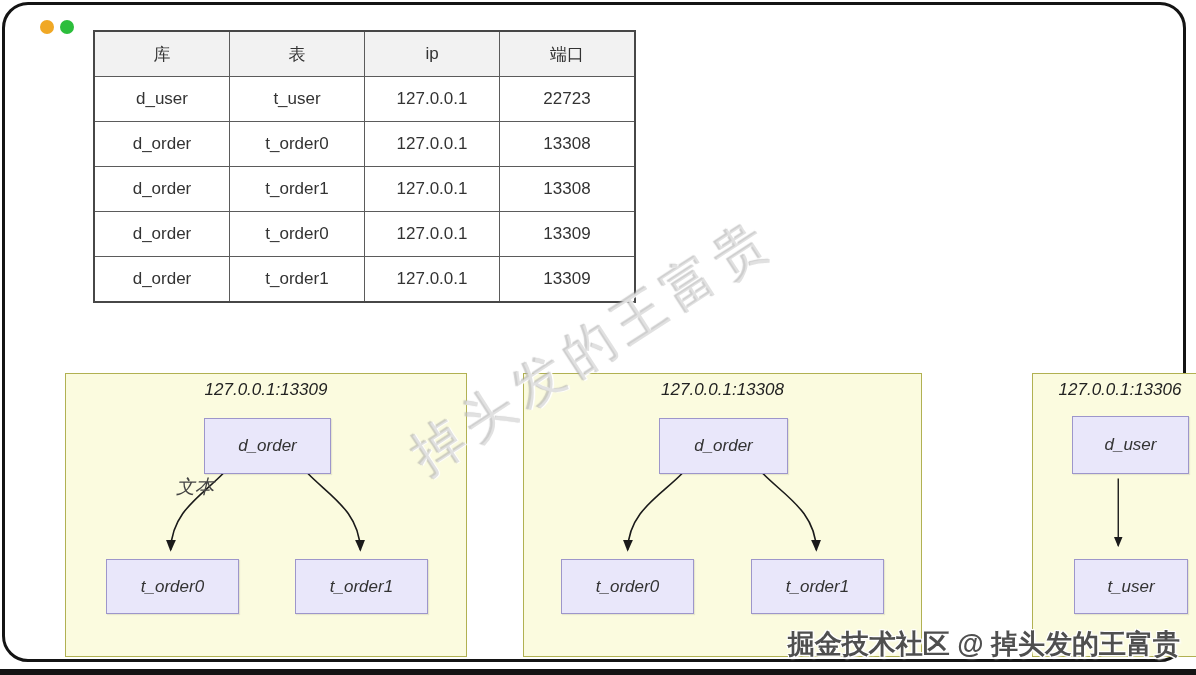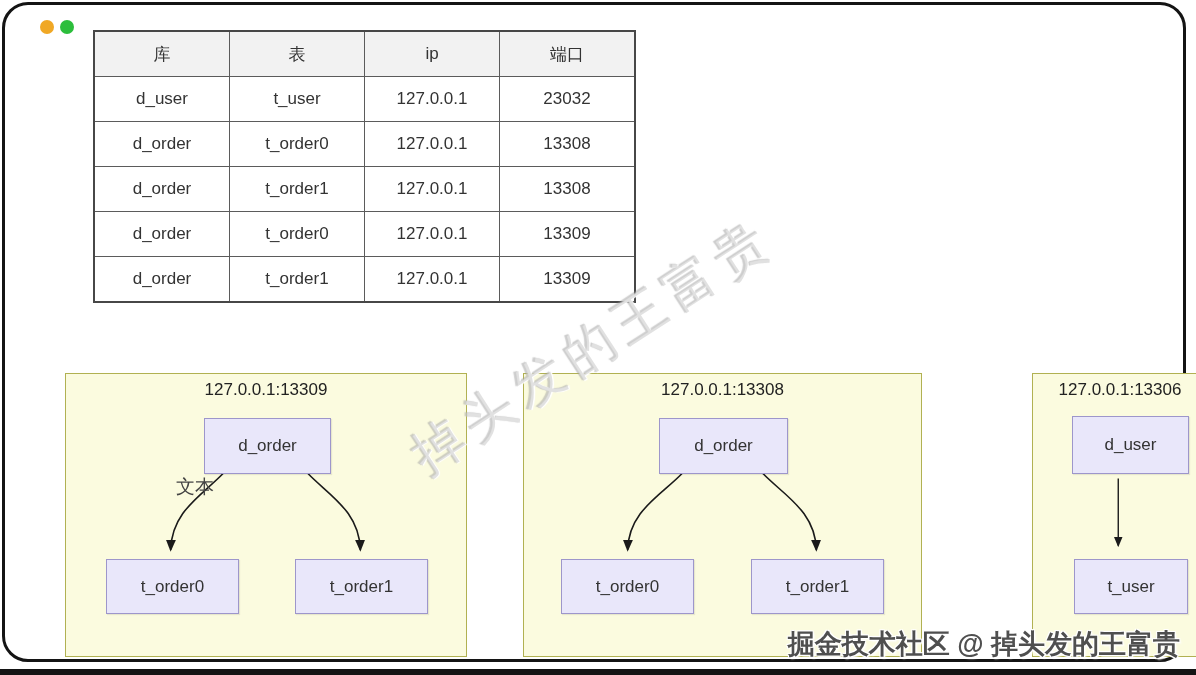--- a/index.html
+++ b/index.html
@@ -19,21 +19,21 @@
   table.mapping { position:absolute; left:93px; top:30px; border-collapse:collapse; table-layout:fixed;
     border:2px solid #474747; }
   table.mapping th, table.mapping td {
     width:134px; height:44px; border:1px solid var(--table-border);
     text-align:center; vertical-align:middle; font-size:17px; color:#333; padding:0;
   }
   table.mapping th { background:var(--table-header-bg); font-weight:400; }
   table.mapping td { background:#fff; }
 
   .panel { position:absolute; top:373px; height:284px; box-sizing:border-box;
-    background:var(--panel-fill); border:1px solid var(--panel-border); }
+    background:var(--panel-fill); border:1px solid var(--panel-border);font-style:italic; }
   .panel-1 { left:65px;  width:402px; }
   .panel-2 { left:523px; width:399px;padding-left:28px; }
   .panel-3 { left:1032px; width:176px; }
   .panel-title { position:absolute; left:0; right:0; top:6px; text-align:center;
     font-size:17px; color:#222; }
   .node { position:absolute; box-sizing:border-box; display:flex; align-items:center; justify-content:center;
     background:var(--node-fill); border:1px solid var(--node-border); font-size:17px; color:#333;
     box-shadow:1px 1px 1px rgba(0,0,0,0.08); }
   .edges { position:absolute; left:0; top:0; width:100%; height:100%; pointer-events:none; }
   .edges path.link { stroke:var(--arrow); stroke-width:1.6; fill:none; }
@@ -81,21 +81,21 @@
         <th>表</th>
         <th>ip</th>
         <th>端口</th>
       </tr>
     </thead>
     <tbody>
       <tr>
         <td>d_user</td>
         <td>t_user</td>
         <td>127.0.0.1</td>
-        <td>23032</td>
+        <td>22723</td>
       </tr>
       <tr>
         <td>d_order</td>
         <td>t_order0</td>
         <td>127.0.0.1</td>
         <td>13308</td>
       </tr>
       <tr>
         <td>d_order</td>
         <td>t_order1</td>

